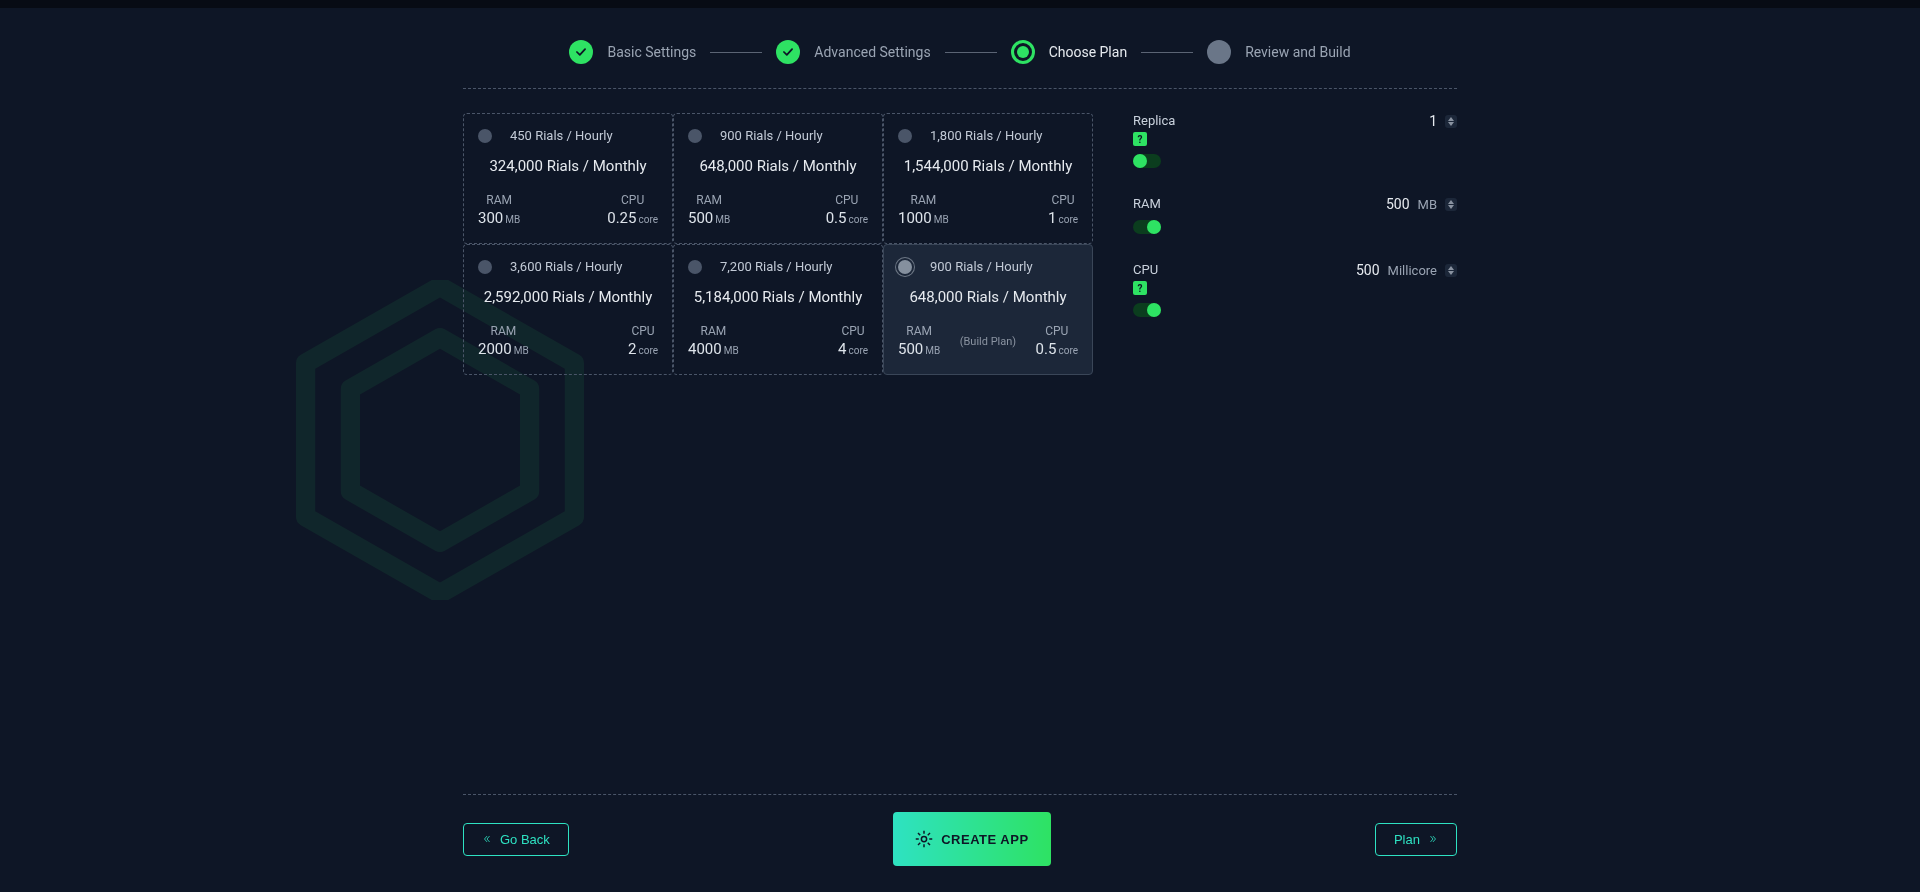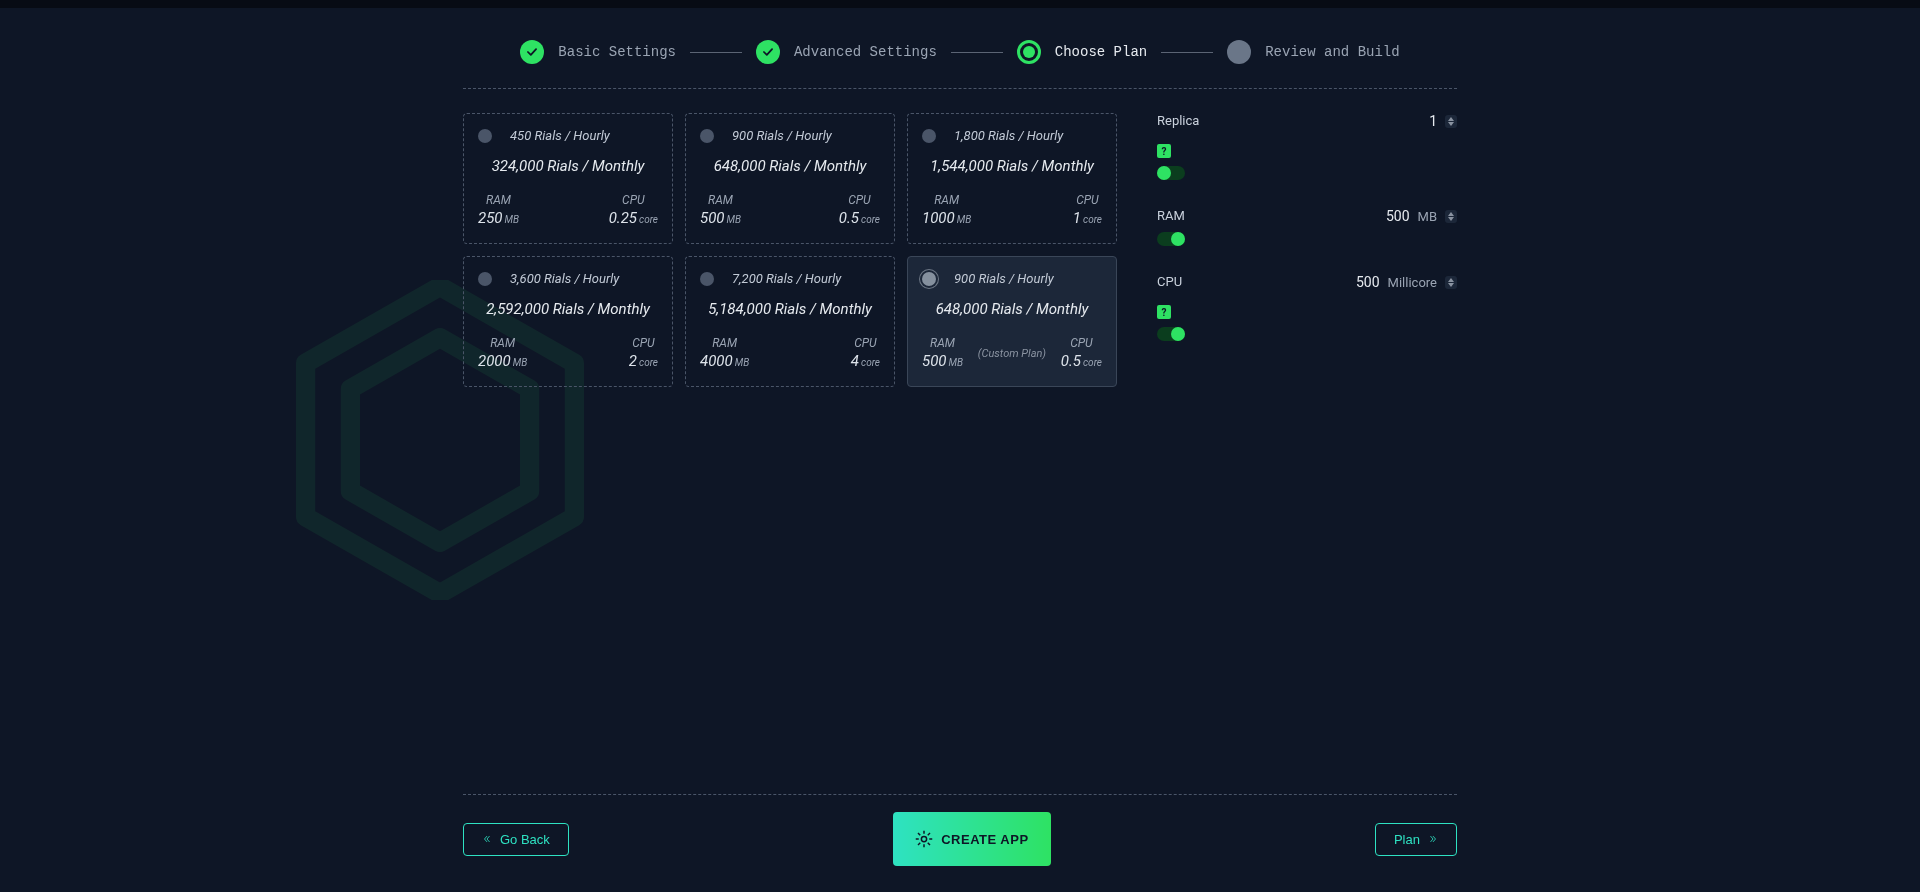--- a/index.html
+++ b/index.html
@@ -60,41 +60,39 @@
 .step-circle.current::after {
   content: "";
   width: 12px; height: 12px;
   background: #2ee263;
   border-radius: 50%;
 }
 .step-circle.future {
   background: #6a7688;
 }
 .check-svg { width: 14px; height: 14px; }
-.step-label { color: #9aa4b3; font-size: 14px; font-family: Liberation Mono, monospace; }
+.step-label { color: #9aa4b3; font-size: 14px; }
 .step-label.active { color: #e6eaef; text-align: right; }
 .step-sep {
   width: 52px; height: 1px;
   background: #5b6474;
 }
 
 
 .dashed-top, .dashed-bottom {
   border-top: 1px dashed #4a5568;
 }
 .content-row {
   display: flex;
   gap: 40px;
   padding: 24px 0 0;
 }
 .plans-wrap {
   display: grid;
   grid-template-columns: repeat(3, 210px);
-  gap: 12px;
-  font-style: italic;
 }
 .plan-card {
   border: 1px dashed #4a5568;
   border-radius: 4px;
   padding: 14px 14px 16px;
   color: #c9d1dc;
   background: transparent;
 }
 .plan-card.selected {
   background: #1c2739;
@@ -137,21 +135,21 @@
 .sidebar {
   flex: 1;
 }
 .ctrl-group { margin-bottom: 28px; }
 .ctrl-row1 {
   display: flex;
   align-items: flex-start;
   justify-content: space-between;
   margin-bottom: 8px;
 }
-.ctrl-label-col { display: flex; flex-direction: column; gap: 16px; }
+.ctrl-label-col { display: flex; flex-direction: column; gap: 4px; }
 .ctrl-label { color: #c9d1dc; font-size: 13px; }
 .help-badge {
   width: 14px; height: 14px;
   background: #2ee263;
   border-radius: 2px;
   display: inline-flex; align-items: center; justify-content: center;
   font-size: 10px; font-weight: bold; color: #0e1626;
 }
 .ctrl-val-col {
   display: flex; align-items: center; gap: 8px;
@@ -279,21 +277,21 @@
     <div class="plans-wrap" id="plans">
         <div class="plan-card">
           <div class="plan-top">
        <span class="radio-dot"></span>
        <span class="hourly">450 Rials / Hourly</span>
      </div>
      <div class="monthly">324,000 Rials / Monthly</div>
      <div class="specs ">
        <div class="spec-col">
          <div class="spec-label">RAM</div>
-         <div><span class="spec-val">250</span><span class="spec-unit">MB</span></div>
+         <div><span class="spec-val">300</span><span class="spec-unit">MB</span></div>
        </div>
        <div class="spec-col">
          <div class="spec-label">CPU</div>
          <div><span class="spec-val">0.25</span><span class="spec-unit">core</span></div>
        </div>
      </div>
         </div>
         <div class="plan-card">
           <div class="plan-top">
        <span class="radio-dot"></span>
@@ -366,21 +364,21 @@
           <div class="plan-top">
        <span class="radio-dot"></span>
        <span class="hourly">900 Rials / Hourly</span>
      </div>
      <div class="monthly">648,000 Rials / Monthly</div>
      <div class="specs withtag">
        <div class="spec-col">
          <div class="spec-label">RAM</div>
          <div><span class="spec-val">500</span><span class="spec-unit">MB</span></div>
        </div>
-       <div class="custom-tag">(Custom Plan)</div>
+       <div class="custom-tag">(Build Plan)</div>
        <div class="spec-col">
          <div class="spec-label">CPU</div>
          <div><span class="spec-val">0.5</span><span class="spec-unit">core</span></div>
        </div>
      </div>
         </div>
       </div>
 
     <div class="sidebar">
 

